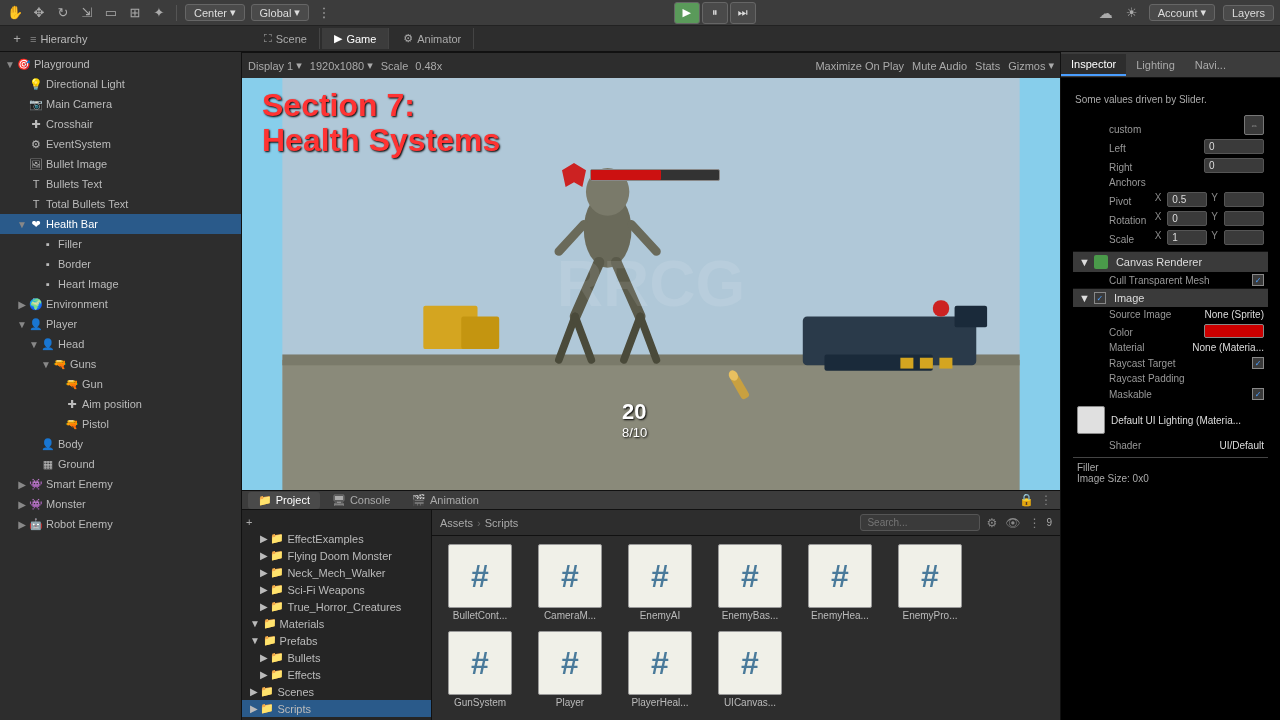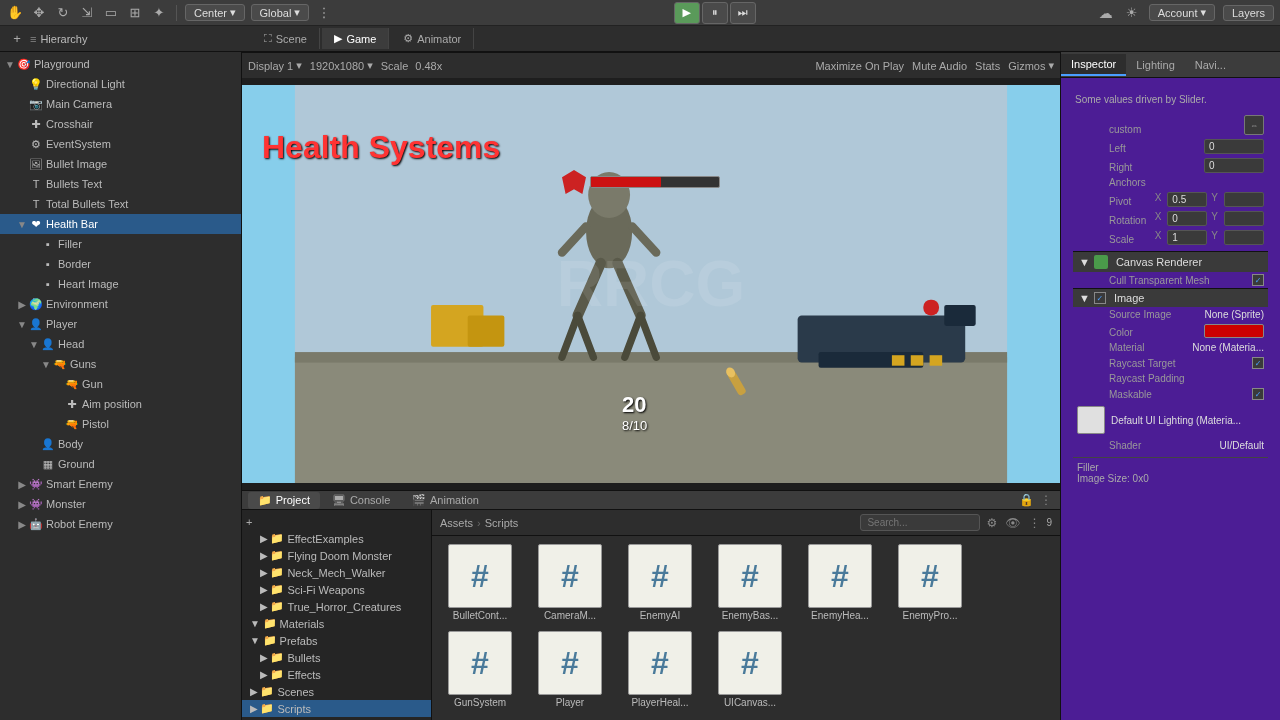--- a/index.html
+++ b/index.html
@@ -30,21 +30,21 @@
     
     #hierarchy { width: 242px; background: #2d2d2d; border-right: 1px solid #111; display: flex; flex-direction: column; }
     #hierarchy-content { flex: 1; overflow-y: auto; padding: 2px 0; }
     .hier-item { display: flex; align-items: center; padding: 2px 4px; cursor: pointer; color: #bbb; font-size: 11px; white-space: nowrap; }
     .hier-item.selected { background: #2a5a8a; color: #fff; }
     .hier-expand { width: 12px; text-align: center; color: #888; font-size: 10px; flex-shrink: 0; }
     .hier-icon { width: 16px; height: 16px; flex-shrink: 0; display: flex; align-items: center; justify-content: center; margin-right: 2px; }
     .hier-indent { flex-shrink: 0; }
 
     
-    #center { flex: 1; display: flex; flex-direction: column; gap: 7px; }
+    #center { flex: 1; display: flex; flex-direction: column; }
     #viewport { flex: 1; position: relative; background: #87ceeb; overflow: hidden; }
     
     
     .section-title { position: absolute; top: 10px; left: 20px; z-index: 10; }
     .section-title h2 { font-size: 32px; font-weight: bold; color: #ff3333; text-shadow: 1px 1px 2px black; line-height: 1.1; }
 
     
     .bullet-ui { position: absolute; bottom: 60px; left: 60px; z-index: 5; color: white; text-shadow: 1px 1px 2px black; }
     .bullet-count { font-size: 22px; font-weight: bold; }
     .bullet-ammo { font-size: 13px; }
@@ -65,21 +65,21 @@
     #assets-panel { flex: 1; display: flex; flex-direction: column; }
     #assets-header { height: 26px; background: #2d2d2d; display: flex; align-items: center; padding: 0 8px; border-bottom: 1px solid #111; color: #aaa; font-size: 11px; gap: 4px; }
     .breadcrumb-sep { color: #666; }
     #assets-content { flex: 1; display: flex; flex-wrap: wrap; align-content: flex-start; padding: 8px; gap: 10px; overflow-y: auto; }
     .asset-item { display: flex; flex-direction: column; align-items: center; width: 80px; cursor: pointer; }
     .asset-icon { width: 64px; height: 64px; background: #f0f0e8; border: 1px solid #999; border-radius: 2px; display: flex; align-items: center; justify-content: center; font-size: 28px; color: #555; }
     .asset-label { font-size: 10px; color: #bbb; text-align: center; margin-top: 2px; max-width: 80px; word-break: break-all; }
     .hash-symbol { font-size: 32px; color: #4a7a9a; font-weight: bold; }
 
     
-    #right-panel { width: 220px; background: #4c1d95; border-left: 1px solid #111; display: flex; flex-direction: column; overflow-y: auto; }
+    #right-panel { width: 220px; background: #000000; border-left: 1px solid #111; display: flex; flex-direction: column; overflow-y: auto; }
     #inspector-tabs { height: 26px; background: #3c3c3c; display: flex; align-items: center; border-bottom: 1px solid #111; }
     .insp-tab { padding: 4px 10px; cursor: pointer; color: #aaa; font-size: 11px; }
     .insp-tab.active { background: #2d2d2d; color: #fff; border-bottom: 2px solid #4a9eff; }
     #inspector-content { flex: 1; padding: 12px; overflow-y: auto; }
     .insp-note { color: #aaa; font-size: 10px; padding: 4px 2px; }
     .insp-section { margin: 4px 0; }
     .insp-row { display: flex; align-items: flex-end; padding: 2px 4px; font-size: 11px; color: #bbb; margin-left: 32px; }
     .insp-label { flex: 1; color: #999; font-size: 10px; }
     .insp-value { color: #ddd; font-size: 10px; }
     .insp-input { background: #3a3a3a; border: 1px solid #555; border-radius: 2px; padding: 1px 4px; color: #ddd; font-size: 10px; width: 60px; }
@@ -357,21 +357,21 @@
         <span> ▾</span>
       </div>
     </div>
 
     <div id="viewport">
       <div class="watermark">RRCG</div>
 
       
       <div class="section-title">
         <h2>
-          <br>
+          <span>Section 7:</span><br>
           <span>Health Systems</span>
         </h2>
       </div>
 
       
       <div style="position:absolute; top:85px; left:320px; z-index:5;">
         <div style="display:flex; align-items:center; gap:4px;">
           <div style="width:24px; height:24px; background:#cc2222; clip-path: polygon(50% 0%, 100% 30%, 85% 100%, 50% 80%, 15% 100%, 0% 30%);"></div>
           <div style="width:130px; height:12px; background:#333; border:1px solid #888; border-radius:2px;">
             <div style="width:55%; height:100%; background:#cc1111; border-radius:1px;"></div>

